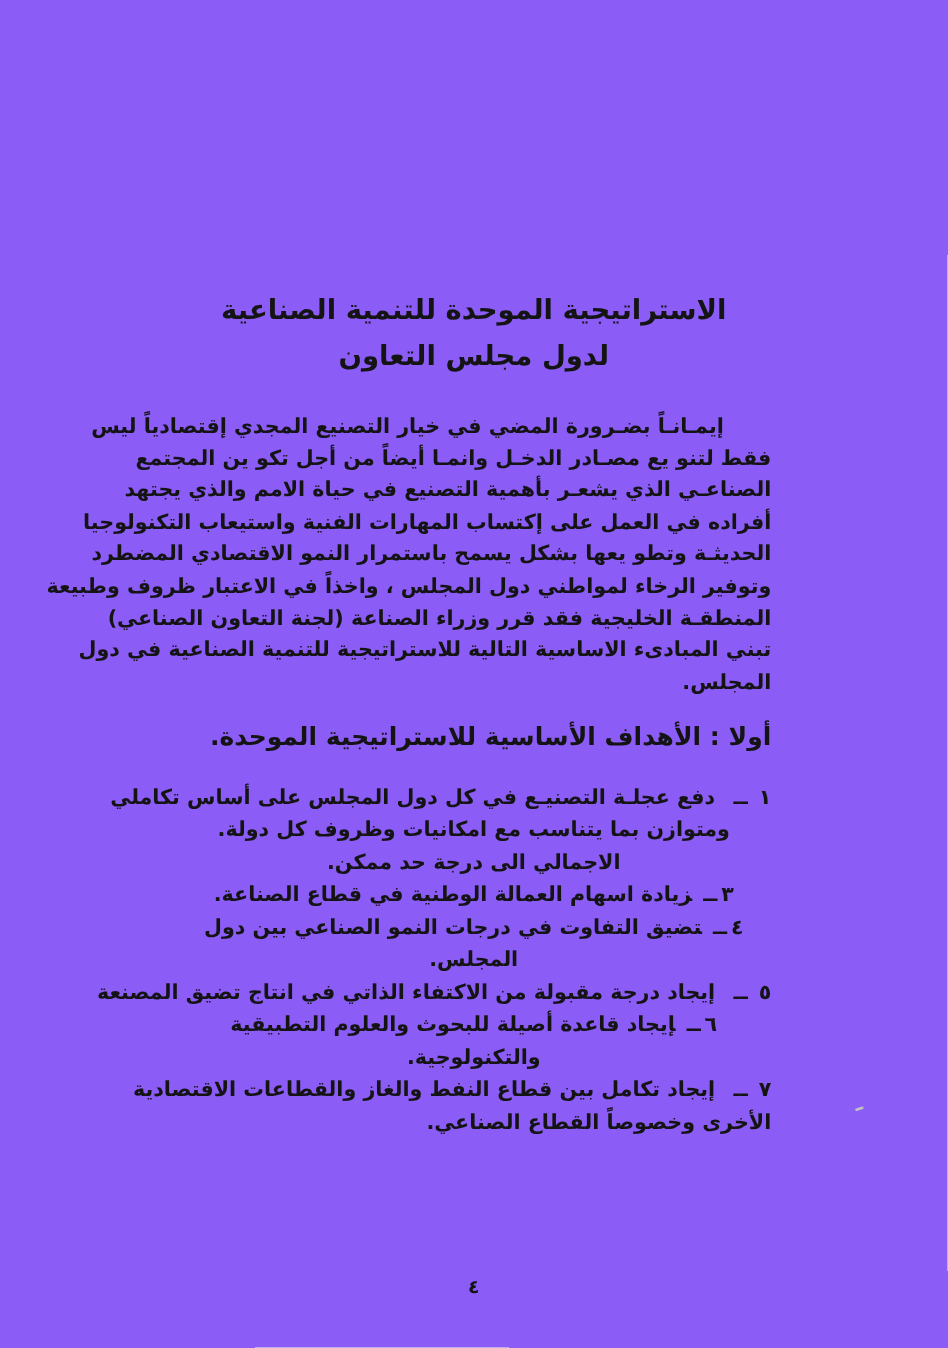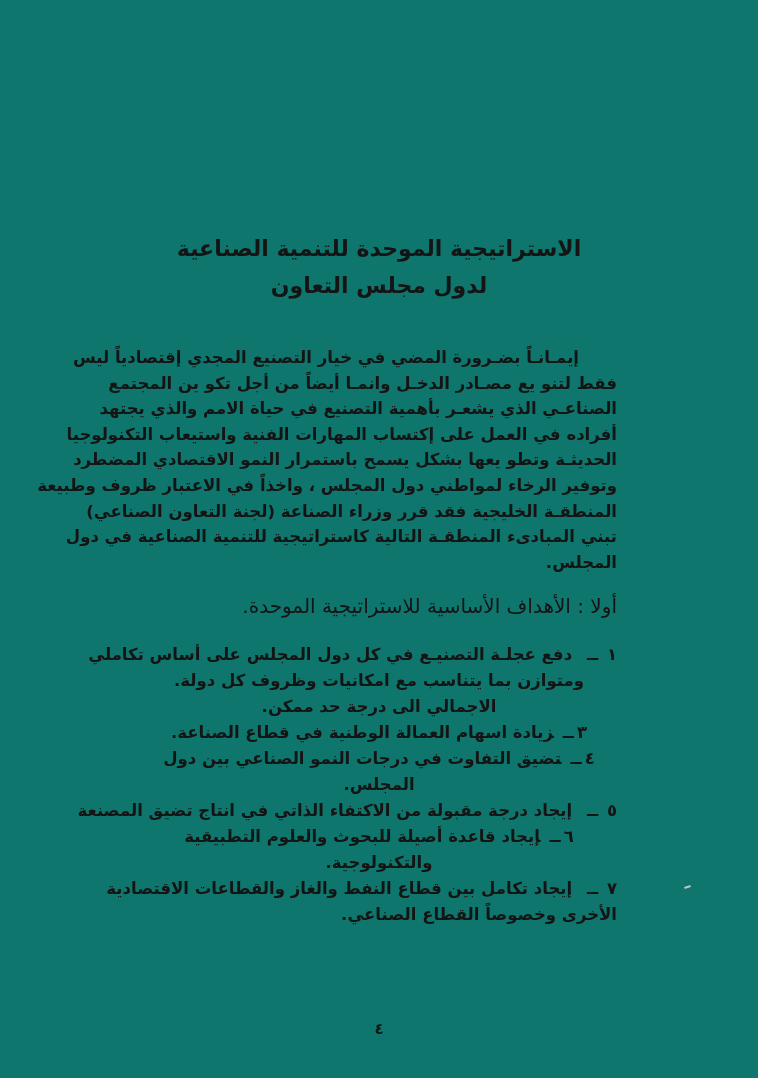--- a/index.html
+++ b/index.html
@@ -1,56 +1,56 @@
 <!DOCTYPE html>
 <html lang="ar"><head>
 <meta charset="utf-8">
 <style>
   html, body { margin: 0; padding: 0; background: #e8e8e8; }
   .page {
     position: relative;
     width: 758px;
     height: 1078px;
     margin: 0 auto;
-    background: #0f766e;
+    background: #8b5cf6;
     font-family: "DejaVu Sans", sans-serif;
     color: #141414;
     overflow: hidden;
   }
   .content {
     position: absolute;
     top: 230px;
     right: 141px;
     width: 476px;
     direction: rtl;
   }
   .doc-title {
     text-align: center;
     font-size: 22px;
     font-weight: 700;
     line-height: 37px;
     letter-spacing: 0.2px;
   }
   .intro {
-    margin-top: 41px;
+    margin-top: 24px;
     font-size: 16.5px;
     font-weight: 700;
     line-height: 25.6px;
   }
   .jline {
     text-align: justify;
     text-align-last: justify;
     white-space: nowrap;
   }
   .first-line { text-indent: 38px; }
   .end-line { text-align: right; }
   .section-heading {
     margin-top: 19px;
     font-size: 20px;
-    font-weight: 400;
+    font-weight: 700;
     text-align: right;
     padding-left: 6px;
   }
   .objectives {
     margin-top: 24px;
     font-size: 16.5px;
     font-weight: 700;
     line-height: 26px;
   }
   .obj-item { margin: 0; }
@@ -92,21 +92,21 @@
     </div>
 
     <div class="intro">
       <div class="jline first-line">إيمـانـاً بضـرورة المضي في خيار التصنيع المجدي إقتصادياً ليس</div>
       <div class="jline">فقط لتنو يع مصـادر الدخـل وانمـا أيضاً من أجل تكو ين المجتمع</div>
       <div class="jline">الصناعـي الذي يشعـر بأهمية التصنيع في حياة الامم والذي يجتهد</div>
       <div class="jline">أفراده في العمل على إكتساب المهارات الفنية واستيعاب التكنولوجيا</div>
       <div class="jline">الحديثـة وتطو يعها بشكل يسمح باستمرار النمو الاقتصادي المضطرد</div>
       <div class="jline">وتوفير الرخاء لمواطني دول المجلس ، واخذاً في الاعتبار ظروف وطبيعة</div>
       <div class="jline">المنطقـة الخليجية فقد قرر وزراء الصناعة (لجنة التعاون الصناعي)</div>
-      <div class="jline">تبني المبادىء المنطقـة التالية كاستراتيجية للتنمية الصناعية في دول</div>
+      <div class="jline">تبني المبادىء الاساسية التالية للاستراتيجية للتنمية الصناعية في دول</div>
       <div class="end-line">المجلس.</div>
     </div>
 
     <div class="section-heading">أولا : الأهداف الأساسية للاستراتيجية الموحدة.</div>
 
     <div class="objectives">
 
       <div class="obj-item">
         <div class="jline"><span class="obj-num">١</span> <span class="obj-dash">ــ</span> <span>دفع عجلـة التصنيـع في كل دول المجلس على أساس تكاملي</span></div>
         <div class="cont-center">ومتوازن بما يتناسب مع امكانيات وظروف كل دولة.</div>

